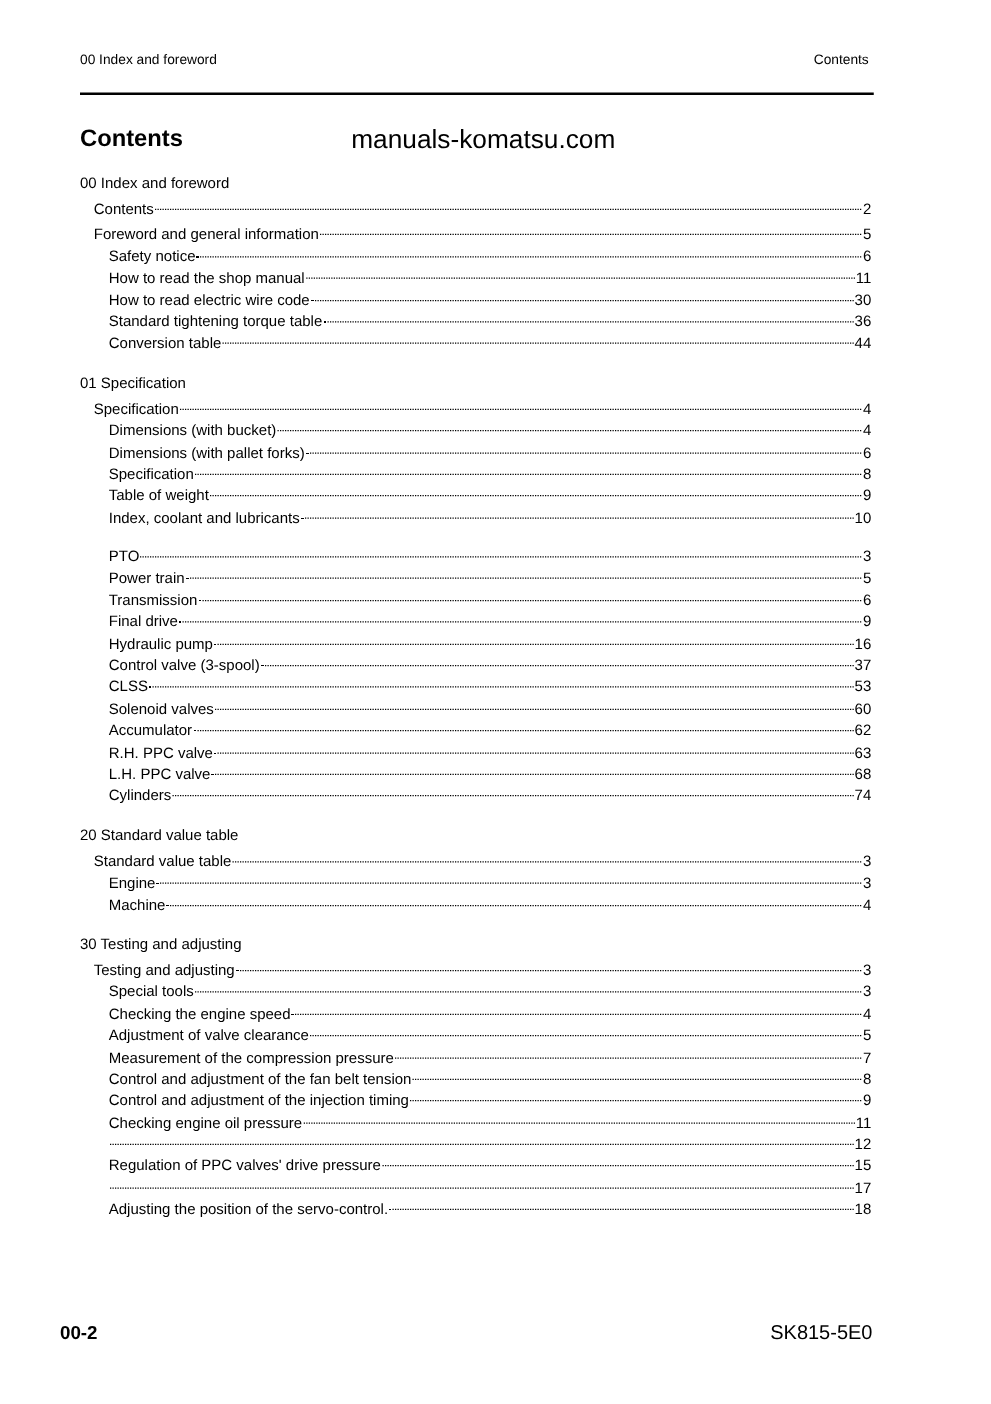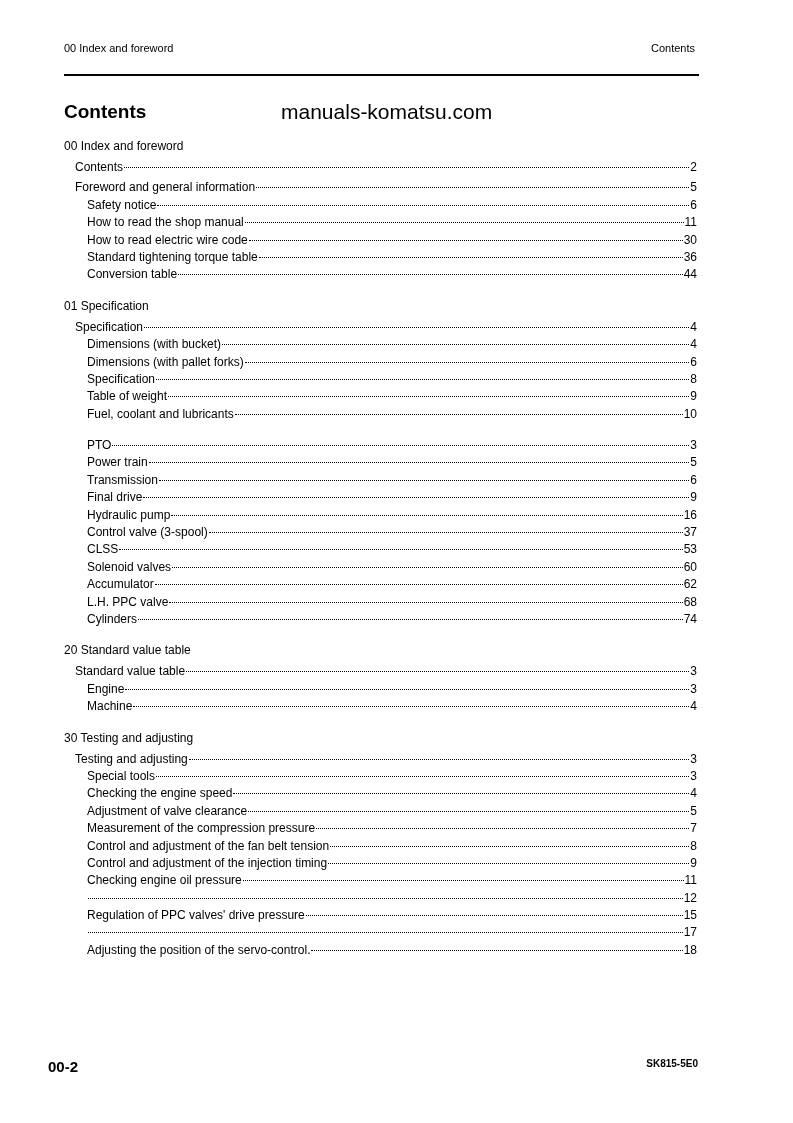--- a/index.html
+++ b/index.html
@@ -19,21 +19,21 @@
   .entry.l1 { padding-left: 11px; }
   .entry.l1.gap { margin-bottom: 3px; }
   .entry.l2 { padding-left: 23px; }
   .entry .label { flex: 0 0 auto; }
   .entry .dots {
     flex: 1 1 auto; overflow: hidden; margin: 0 1px;
     border-bottom: 1px dotted #000; height: 0; position: relative; top: -3px;
   }
   .entry .page { flex: 0 0 auto; }
   .foot-left { position: absolute; left: 48px; top: 1058px; font-size: 15px; font-weight: bold; }
-  .foot-right { position: absolute; right: 95px; top: 1058px; font-size: 10px; font-weight: bold; }
+  .foot-right { position: absolute; right: 95px; top: 1058px; font-size: 16px; font-weight: normal; }
 </style>
 </head>
 <body>
 
 <div class="hdr-left">00 Index and foreword</div>
 <div class="hdr-right">Contents</div>
 <div class="rule"></div>
 
 <div class="title">Contents</div>
 <div class="watermark">manuals-komatsu.com</div>
@@ -98,21 +98,21 @@
         <span class="label">Specification</span>
         <span class="dots"></span>
         <span class="page">8</span>
       </div>
       <div class="entry l2">
         <span class="label">Table of weight</span>
         <span class="dots"></span>
         <span class="page">9</span>
       </div>
       <div class="entry l2">
-        <span class="label">Fuel, coolant and lubricants</span>
+        <span class="label">Index, coolant and lubricants</span>
         <span class="dots"></span>
         <span class="page">10</span>
       </div>
     </div>
     <div class="section">
       <div class="entry l2">
         <span class="label">PTO</span>
         <span class="dots"></span>
         <span class="page">3</span>
       </div>
@@ -148,20 +148,25 @@
       </div>
       <div class="entry l2">
         <span class="label">Solenoid valves</span>
         <span class="dots"></span>
         <span class="page">60</span>
       </div>
       <div class="entry l2">
         <span class="label">Accumulator</span>
         <span class="dots"></span>
         <span class="page">62</span>
+      </div>
+      <div class="entry l2">
+        <span class="label">R.H. PPC valve</span>
+        <span class="dots"></span>
+        <span class="page">63</span>
       </div>
       <div class="entry l2">
         <span class="label">L.H. PPC valve</span>
         <span class="dots"></span>
         <span class="page">68</span>
       </div>
       <div class="entry l2">
         <span class="label">Cylinders</span>
         <span class="dots"></span>
         <span class="page">74</span>

